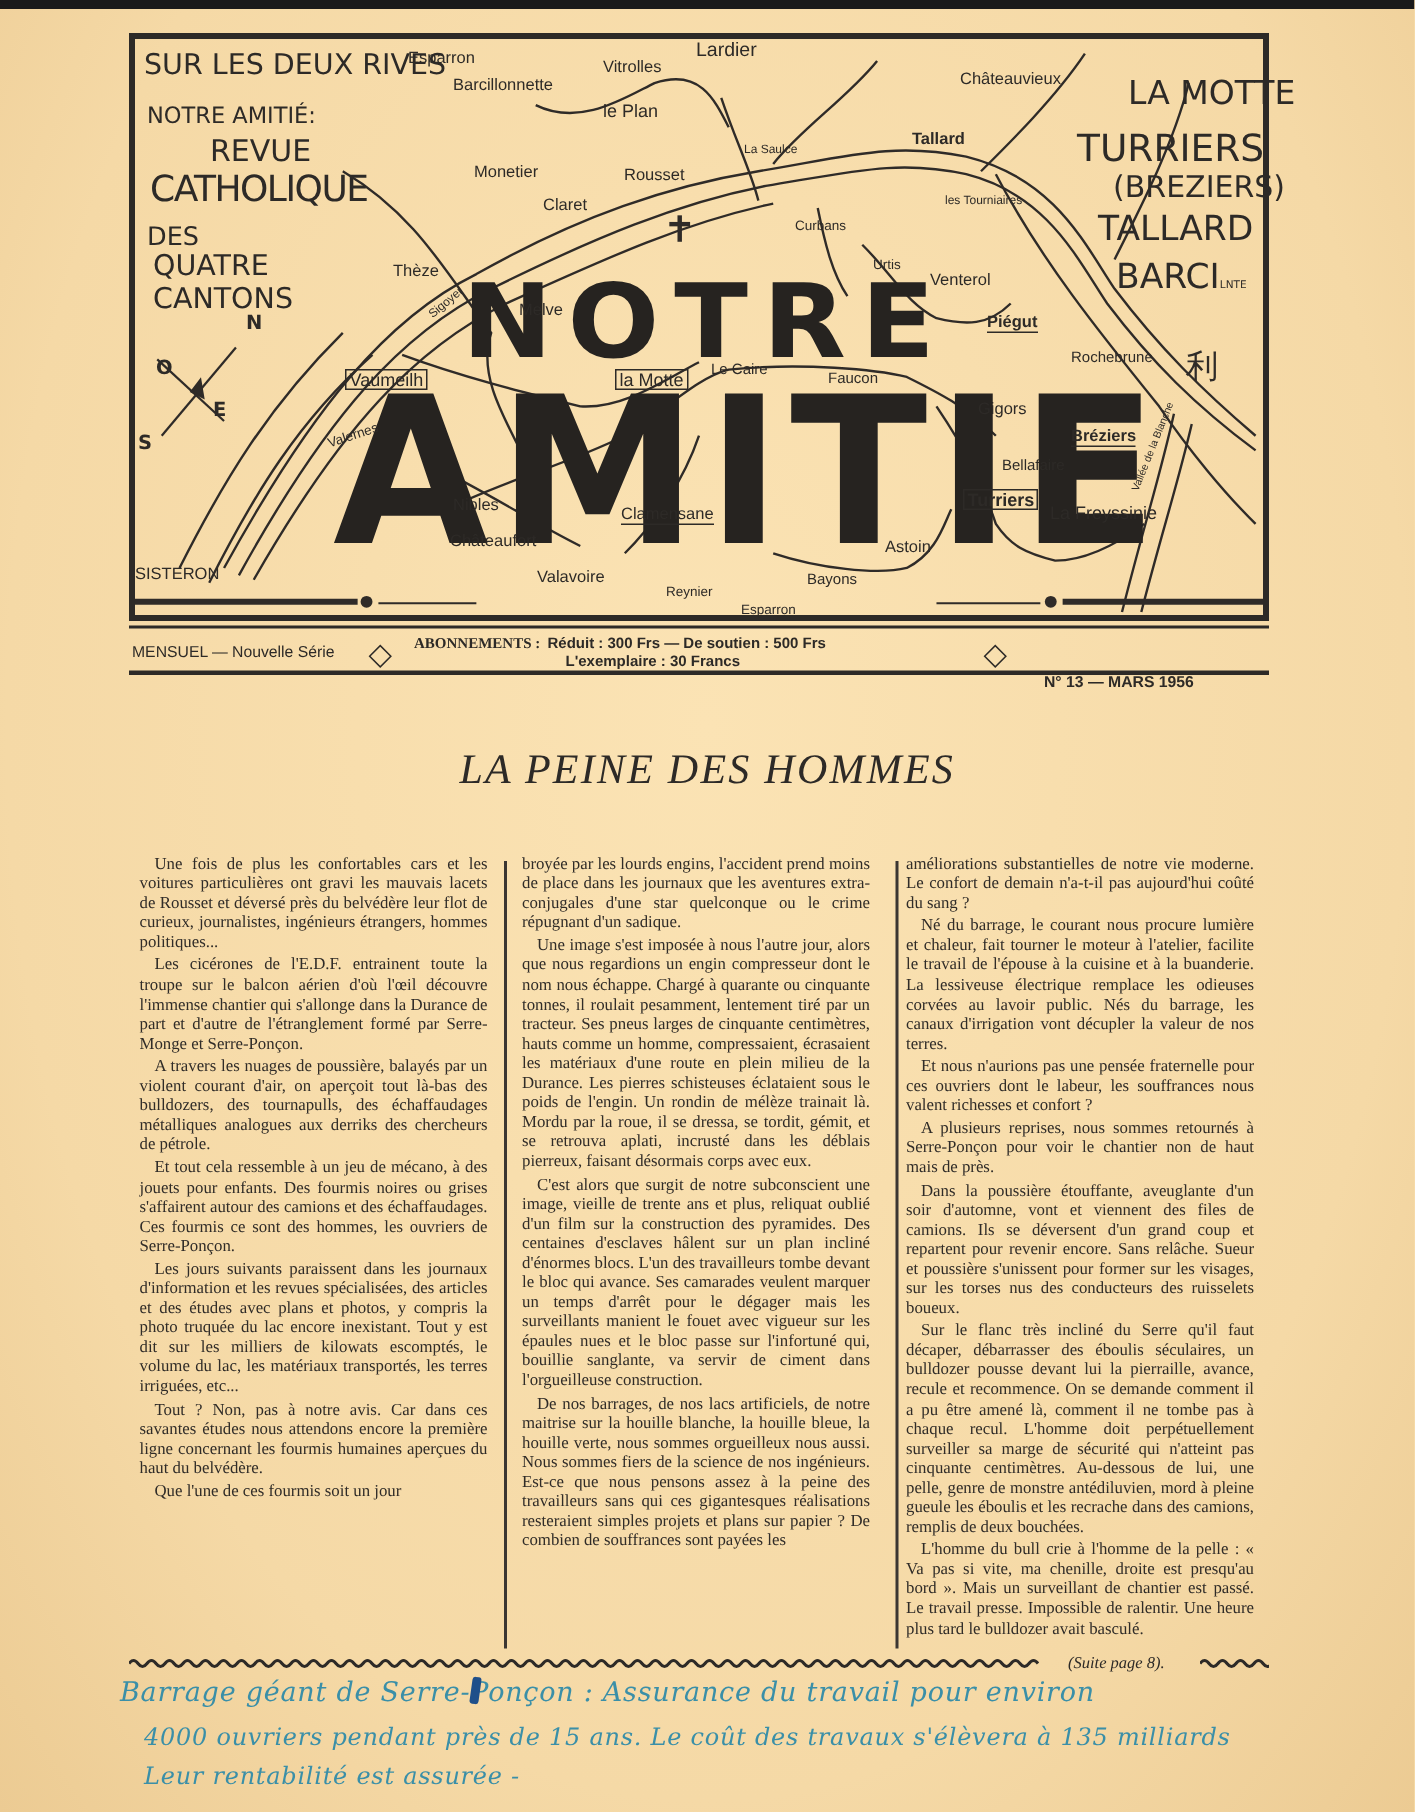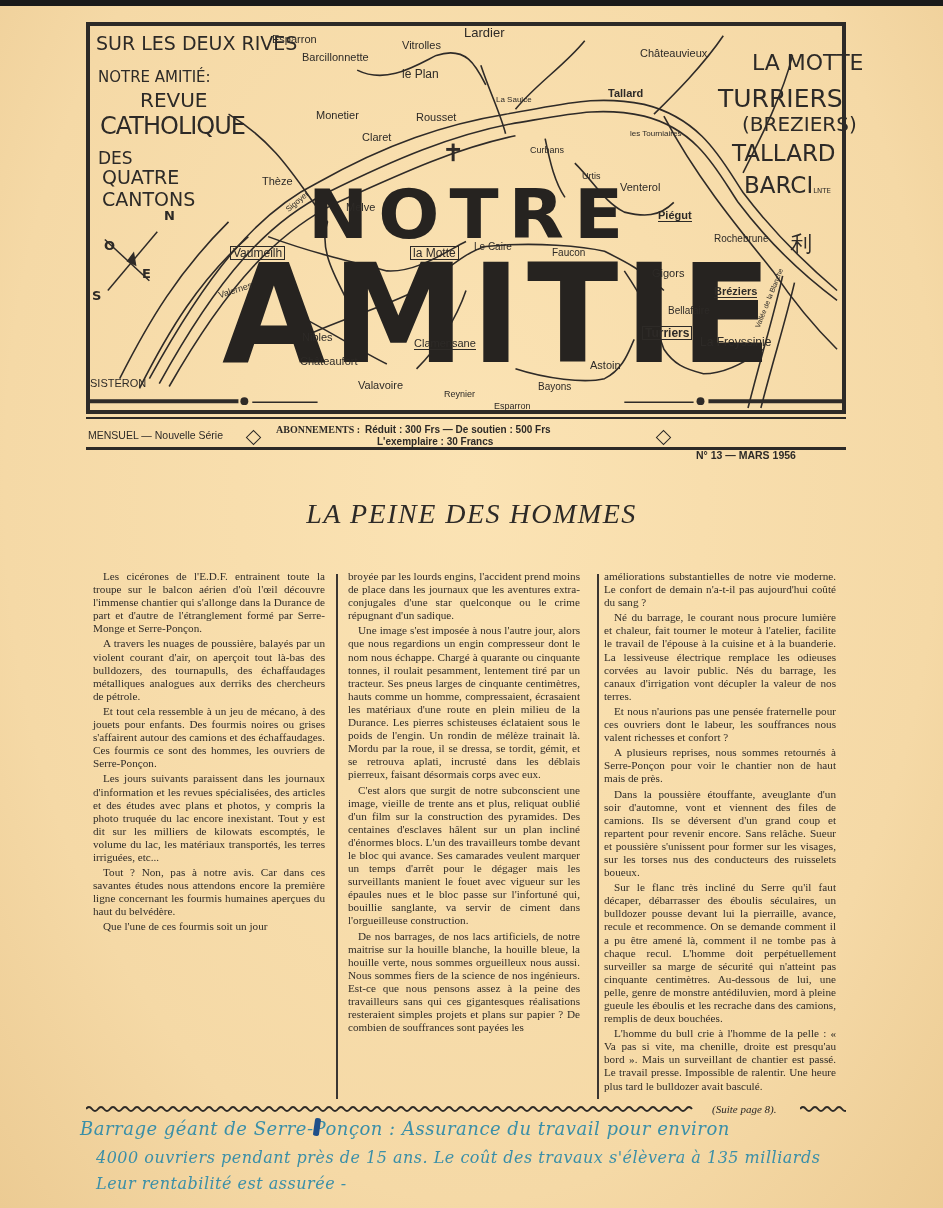--- a/index.html
+++ b/index.html
@@ -202,20 +202,21 @@
     <span style="left:277px;top:1px;font-weight:bold;font-size:10px;">Réduit : 300 Frs — De soutien : 500 Frs</span>
     <span style="left:277px;top:13px;font-weight:bold;font-size:10px;padding-left:12px;">L'exemplaire : 30 Francs</span>
     <i class="diamond" style="left:570px;top:9px;"></i>
     <span style="left:608px;top:6px;font-weight:bold;margin-top:20px;">N° 13 — MARS 1956</span>
   </div>
   <div class="mast-rule" style="top:447px;height:3px;"></div>
 
   <div class="kicker">LA PEINE DES HOMMES</div>
 
   <div class="col col1">
+    <p>Une fois de plus les confortables cars et les voitures particulières ont gravi les mauvais lacets de Rousset et déversé près du belvédère leur flot de curieux, journalistes, ingénieurs étrangers, hommes politiques...</p>
     <p>Les cicérones de l'E.D.F. entrainent toute la troupe sur le balcon aérien d'où l'œil découvre l'immense chantier qui s'allonge dans la Durance de part et d'autre de l'étranglement formé par Serre-Monge et Serre-Ponçon.</p>
     <p>A travers les nuages de poussière, balayés par un violent courant d'air, on aperçoit tout là-bas des bulldozers, des tournapulls, des échaffaudages métalliques analogues aux derriks des chercheurs de pétrole.</p>
     <p>Et tout cela ressemble à un jeu de mécano, à des jouets pour enfants. Des fourmis noires ou grises s'affairent autour des camions et des échaffaudages. Ces fourmis ce sont des hommes, les ouvriers de Serre-Ponçon.</p>
     <p>Les jours suivants paraissent dans les journaux d'information et les revues spécialisées, des articles et des études avec plans et photos, y compris la photo truquée du lac encore inexistant. Tout y est dit sur les milliers de kilowats escomptés, le volume du lac, les matériaux transportés, les terres irriguées, etc...</p>
     <p>Tout ? Non, pas à notre avis. Car dans ces savantes études nous attendons encore la première ligne concernant les fourmis humaines aperçues du haut du belvédère.</p>
     <p>Que l'une de ces fourmis soit un jour</p>
   </div>
   <div class="col-rule" style="left:336px;"></div>
   <div class="col col2">
     <p class="cont">broyée par les lourds engins, l'accident prend moins de place dans les journaux que les aventures extra-conjugales d'une star quelconque ou le crime répugnant d'un sadique.</p>

